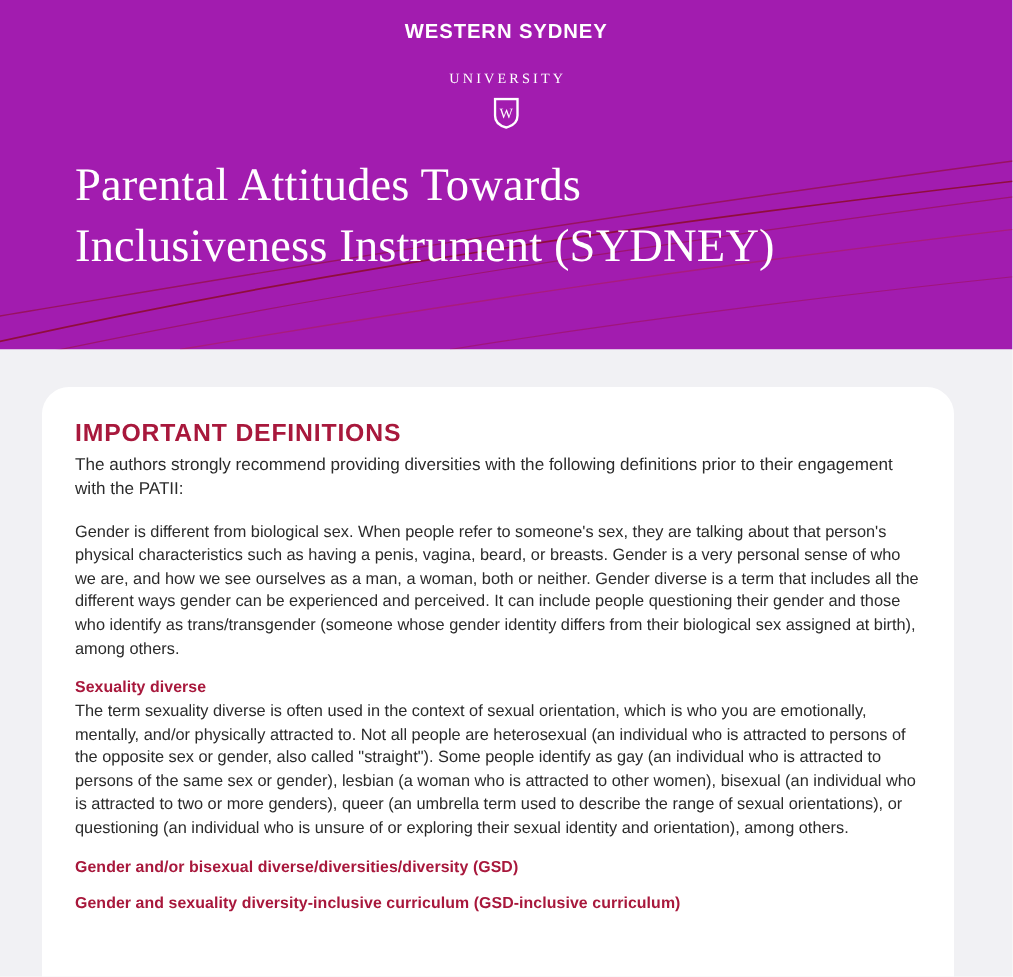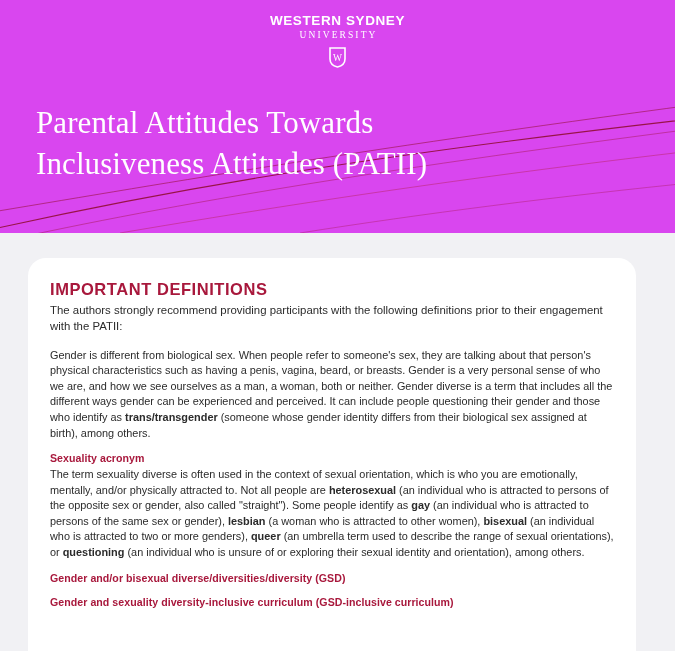--- a/index.html
+++ b/index.html
@@ -13,21 +13,21 @@
     background: #f1f1f4;
     font-family: "Liberation Sans", sans-serif;
     -webkit-font-smoothing: antialiased;
   }
 
   
   .banner {
     position: relative;
     width: 675px;
     height: 233px;
-    background: #d946ef;
+    background: #a21caf;
     overflow: hidden;
   }
   .banner-pattern {
     position: absolute;
     inset: 0;
     pointer-events: none;
   }
   .banner-inner {
     position: relative;
     z-index: 2;
@@ -49,34 +49,34 @@
     font-size: 13.5px;
     letter-spacing: 0.6px;
     line-height: 1;
   }
   .logo-subword {
     color: #ffffff;
     font-family: "Liberation Serif", serif;
     font-size: 9.5px;
     letter-spacing: 2.1px;
     line-height: 1;
-    margin-top: 3px;
+    margin-top: 21px;
     padding-left: 2px;
   }
   .logo-shield {
     margin: 7px auto 0 auto;
     width: 17px;
     height: 21px;
   }
 
   
   .banner-title {
     position: absolute;
     top: 81px;
-    left: 36px;
+    left: 50px;
     right: 40px;
     color: #ffffff;
     font-family: "Liberation Serif", serif;
     font-weight: 400;
     font-size: 31px;
     line-height: 1.33;
     letter-spacing: 0.1px;
   }
   .banner-title .tline {
     display: block;
@@ -133,21 +133,21 @@
     margin: 0 0 1px 0;
     letter-spacing: 0.05px;
   }
   .defn-body {
     color: #2b2b2b;
     font-size: 10.9px;
     line-height: 1.43;
     margin: 0;
     text-align: left;
   }
-  .defn-body b { font-weight: 700; }
+  .defn-body b { font-weight: 400; }
 </style>
 </head>
 <body>
 
 <div class="banner">
 
   <svg class="banner-pattern" viewBox="0 0 675 233" preserveAspectRatio="none">
     <path d="M-20 232 C 140 196, 330 160, 700 118" fill="none" stroke="#8d0a29" stroke-width="1.1" opacity="0.85"></path>
     <path d="M-20 214 C 150 186, 340 152, 700 104" fill="none" stroke="#930b2b" stroke-width="0.9" opacity="0.6"></path>
     <path d="M-20 246 C 160 206, 360 172, 700 128" fill="none" stroke="#9a0c2e" stroke-width="0.8" opacity="0.5"></path>
@@ -161,42 +161,42 @@
       <div class="logo-wordmark">WESTERN SYDNEY</div>
       <div class="logo-subword">UNIVERSITY</div>
       <svg class="logo-shield" viewBox="0 0 34 42">
         <path d="M2 2 H32 V24 C32 33, 25 38, 17 40 C9 38, 2 33, 2 24 Z" fill="none" stroke="#ffffff" stroke-width="3.2"></path>
         <text x="17" y="27" text-anchor="middle" font-family="Liberation Serif, serif" font-size="19" fill="#ffffff">W</text>
       </svg>
     </div>
 
     <h1 class="banner-title">
       <span class="tline">Parental Attitudes Towards</span>
-      <span class="tline">Inclusiveness Attitudes (PATII)</span>
+      <span class="tline">Inclusiveness Instrument (SYDNEY)</span>
     </h1>
 
   </div>
 </div>
 
 <div class="page-body">
 
   <div class="card">
 
     <h2 class="card-heading">IMPORTANT DEFINITIONS</h2>
 
-    <p class="intro">The authors strongly recommend providing participants with the following definitions prior to their engagement with the PATII:</p>
+    <p class="intro">The authors strongly recommend providing diversities with the following definitions prior to their engagement with the PATII:</p>
 
     <div>
 
       <div class="defn">
         <div class="defn-body">Gender is different from biological sex. When people refer to someone's sex, they are talking about that person's physical characteristics such as having a penis, vagina, beard, or breasts. Gender is a very personal sense of who we are, and how we see ourselves as a man, a woman, both or neither. Gender diverse is a term that includes all the different ways gender can be experienced and perceived. It can include people questioning their gender and those who identify as <b>trans/transgender</b> (someone whose gender identity differs from their biological sex assigned at birth), among others.</div>
       </div>
 
       <div class="defn">
-        <div class="defn-term">Sexuality acronym</div>
+        <div class="defn-term">Sexuality diverse</div>
         <div class="defn-body">The term sexuality diverse is often used in the context of sexual orientation, which is who you are emotionally, mentally, and/or physically attracted to. Not all people are <b>heterosexual</b> (an individual who is attracted to persons of the opposite sex or gender, also called "straight"). Some people identify as <b>gay</b> (an individual who is attracted to persons of the same sex or gender), <b>lesbian</b> (a woman who is attracted to other women), <b>bisexual</b> (an individual who is attracted to two or more genders), <b>queer</b> (an umbrella term used to describe the range of sexual orientations), or <b>questioning</b> (an individual who is unsure of or exploring their sexual identity and orientation), among others.</div>
       </div>
 
       <div class="defn">
         <div class="defn-term">Gender and/or bisexual diverse/diversities/diversity (GSD)</div>
       </div>
 
       <div class="defn">
         <div class="defn-term">Gender and sexuality diversity-inclusive curriculum (GSD-inclusive curriculum)</div>
 

